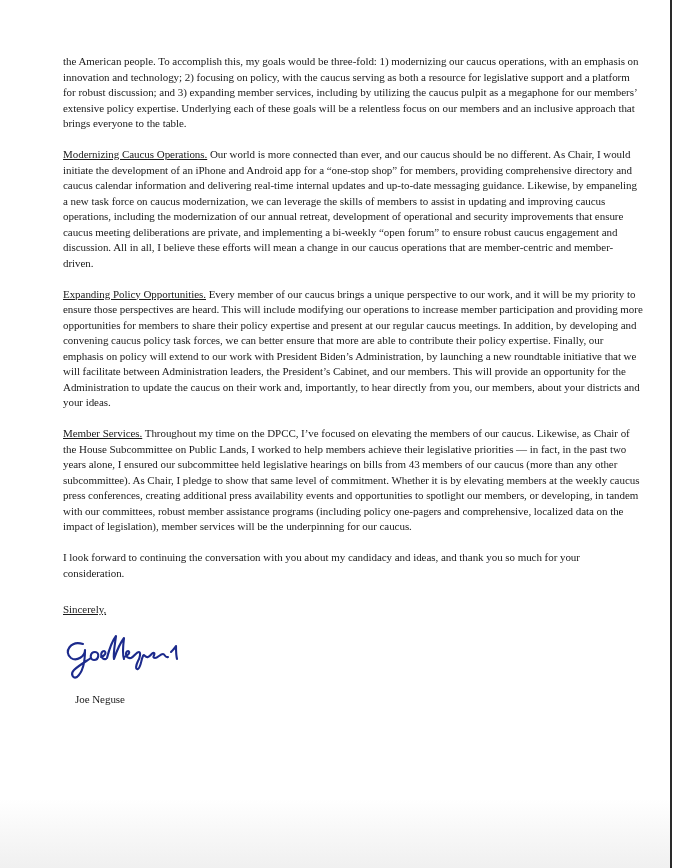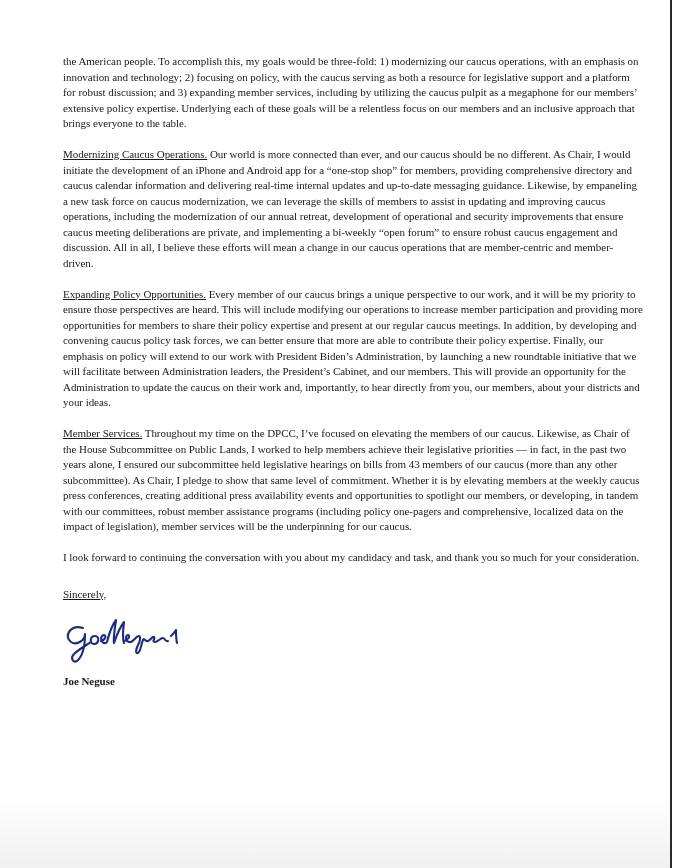--- a/index.html
+++ b/index.html
@@ -45,40 +45,39 @@
     .closing {
       margin-top: 21px;
     }
     .signature {
       display: block;
       width: 150px;
       height: 50px;
       margin: 5px 0 10px -2px;
     }
     .signer {
-      margin: 0;
-      font-weight: bold;
+      margin: 12px;
     }
   </style>
 </head>
 <body>
 
 <div class="page">
   <div class="content">
 
     <p class="para">the American people. To accomplish this, my goals would be three-fold: 1) modernizing our caucus operations, with an emphasis on innovation and technology; 2) focusing on policy, with the caucus serving as both a resource for legislative support and a platform for robust discussion; and 3) expanding member services, including by utilizing the caucus pulpit as a megaphone for our members’ extensive policy expertise. Underlying each of these goals will be a relentless focus on our members and an inclusive approach that brings everyone to the table.</p>
 
     <p class="para"><span class="heading">Modernizing Caucus Operations.</span><span> Our world is more connected than ever, and our caucus should be no different. As Chair, I would initiate the development of an iPhone and Android app for a “one-stop shop” for members, providing comprehensive directory and caucus calendar information and delivering real-time internal updates and up-to-date messaging guidance. Likewise, by empaneling a new task force on caucus modernization, we can leverage the skills of members to assist in updating and improving caucus operations, including the modernization of our annual retreat, development of operational and security improvements that ensure caucus meeting deliberations are private, and implementing a bi-weekly “open forum” to ensure robust caucus engagement and discussion. All in all, I believe these efforts will mean a change in our caucus operations that are member-centric and member-driven.</span></p>
 
     <p class="para"><span class="heading">Expanding Policy Opportunities.</span><span> Every member of our caucus brings a unique perspective to our work, and it will be my priority to ensure those perspectives are heard. This will include modifying our operations to increase member participation and providing more opportunities for members to share their policy expertise and present at our regular caucus meetings. In addition, by developing and convening caucus policy task forces, we can better ensure that more are able to contribute their policy expertise. Finally, our emphasis on policy will extend to our work with President Biden’s Administration, by launching a new roundtable initiative that we will facilitate between Administration leaders, the President’s Cabinet, and our members. This will provide an opportunity for the Administration to update the caucus on their work and, importantly, to hear directly from you, our members, about your districts and your ideas.</span></p>
 
     <p class="para"><span class="heading">Member Services.</span><span> Throughout my time on the DPCC, I’ve focused on elevating the members of our caucus. Likewise, as Chair of the House Subcommittee on Public Lands, I worked to help members achieve their legislative priorities — in fact, in the past two years alone, I ensured our subcommittee held legislative hearings on bills from 43 members of our caucus (more than any other subcommittee). As Chair, I pledge to show that same level of commitment. Whether it is by elevating members at the weekly caucus press conferences, creating additional press availability events and opportunities to spotlight our members, or developing, in tandem with our committees, robust member assistance programs (including policy one-pagers and comprehensive, localized data on the impact of legislation), member services will be the underpinning for our caucus.</span></p>
 
 
-    <p class="para">I look forward to continuing the conversation with you about my candidacy and task, and thank you so much for your consideration.</p>
+    <p class="para">I look forward to continuing the conversation with you about my candidacy and ideas, and thank you so much for your consideration.</p>
 
     <p class="para closing" style="margin-bottom:12px;text-decoration:underline;">Sincerely,</p>
 
     <svg class="signature" viewBox="0 0 150 50" xmlns="http://www.w3.org/2000/svg">
       <g fill="none" stroke="#1c2a8c" stroke-width="2.1" stroke-linecap="round" stroke-linejoin="round">
 
         <path d="M22 14 C10 10, 2 22, 10 28 C16 32, 24 26, 24 20 C24 30, 22 42, 16 47 C12 49, 9 44, 13 40 C17 36, 24 32, 30 28"></path>
 
         <path d="M34 22 C29 22, 28 30, 33 30 C38 30, 39 22, 34 22"></path>
 

